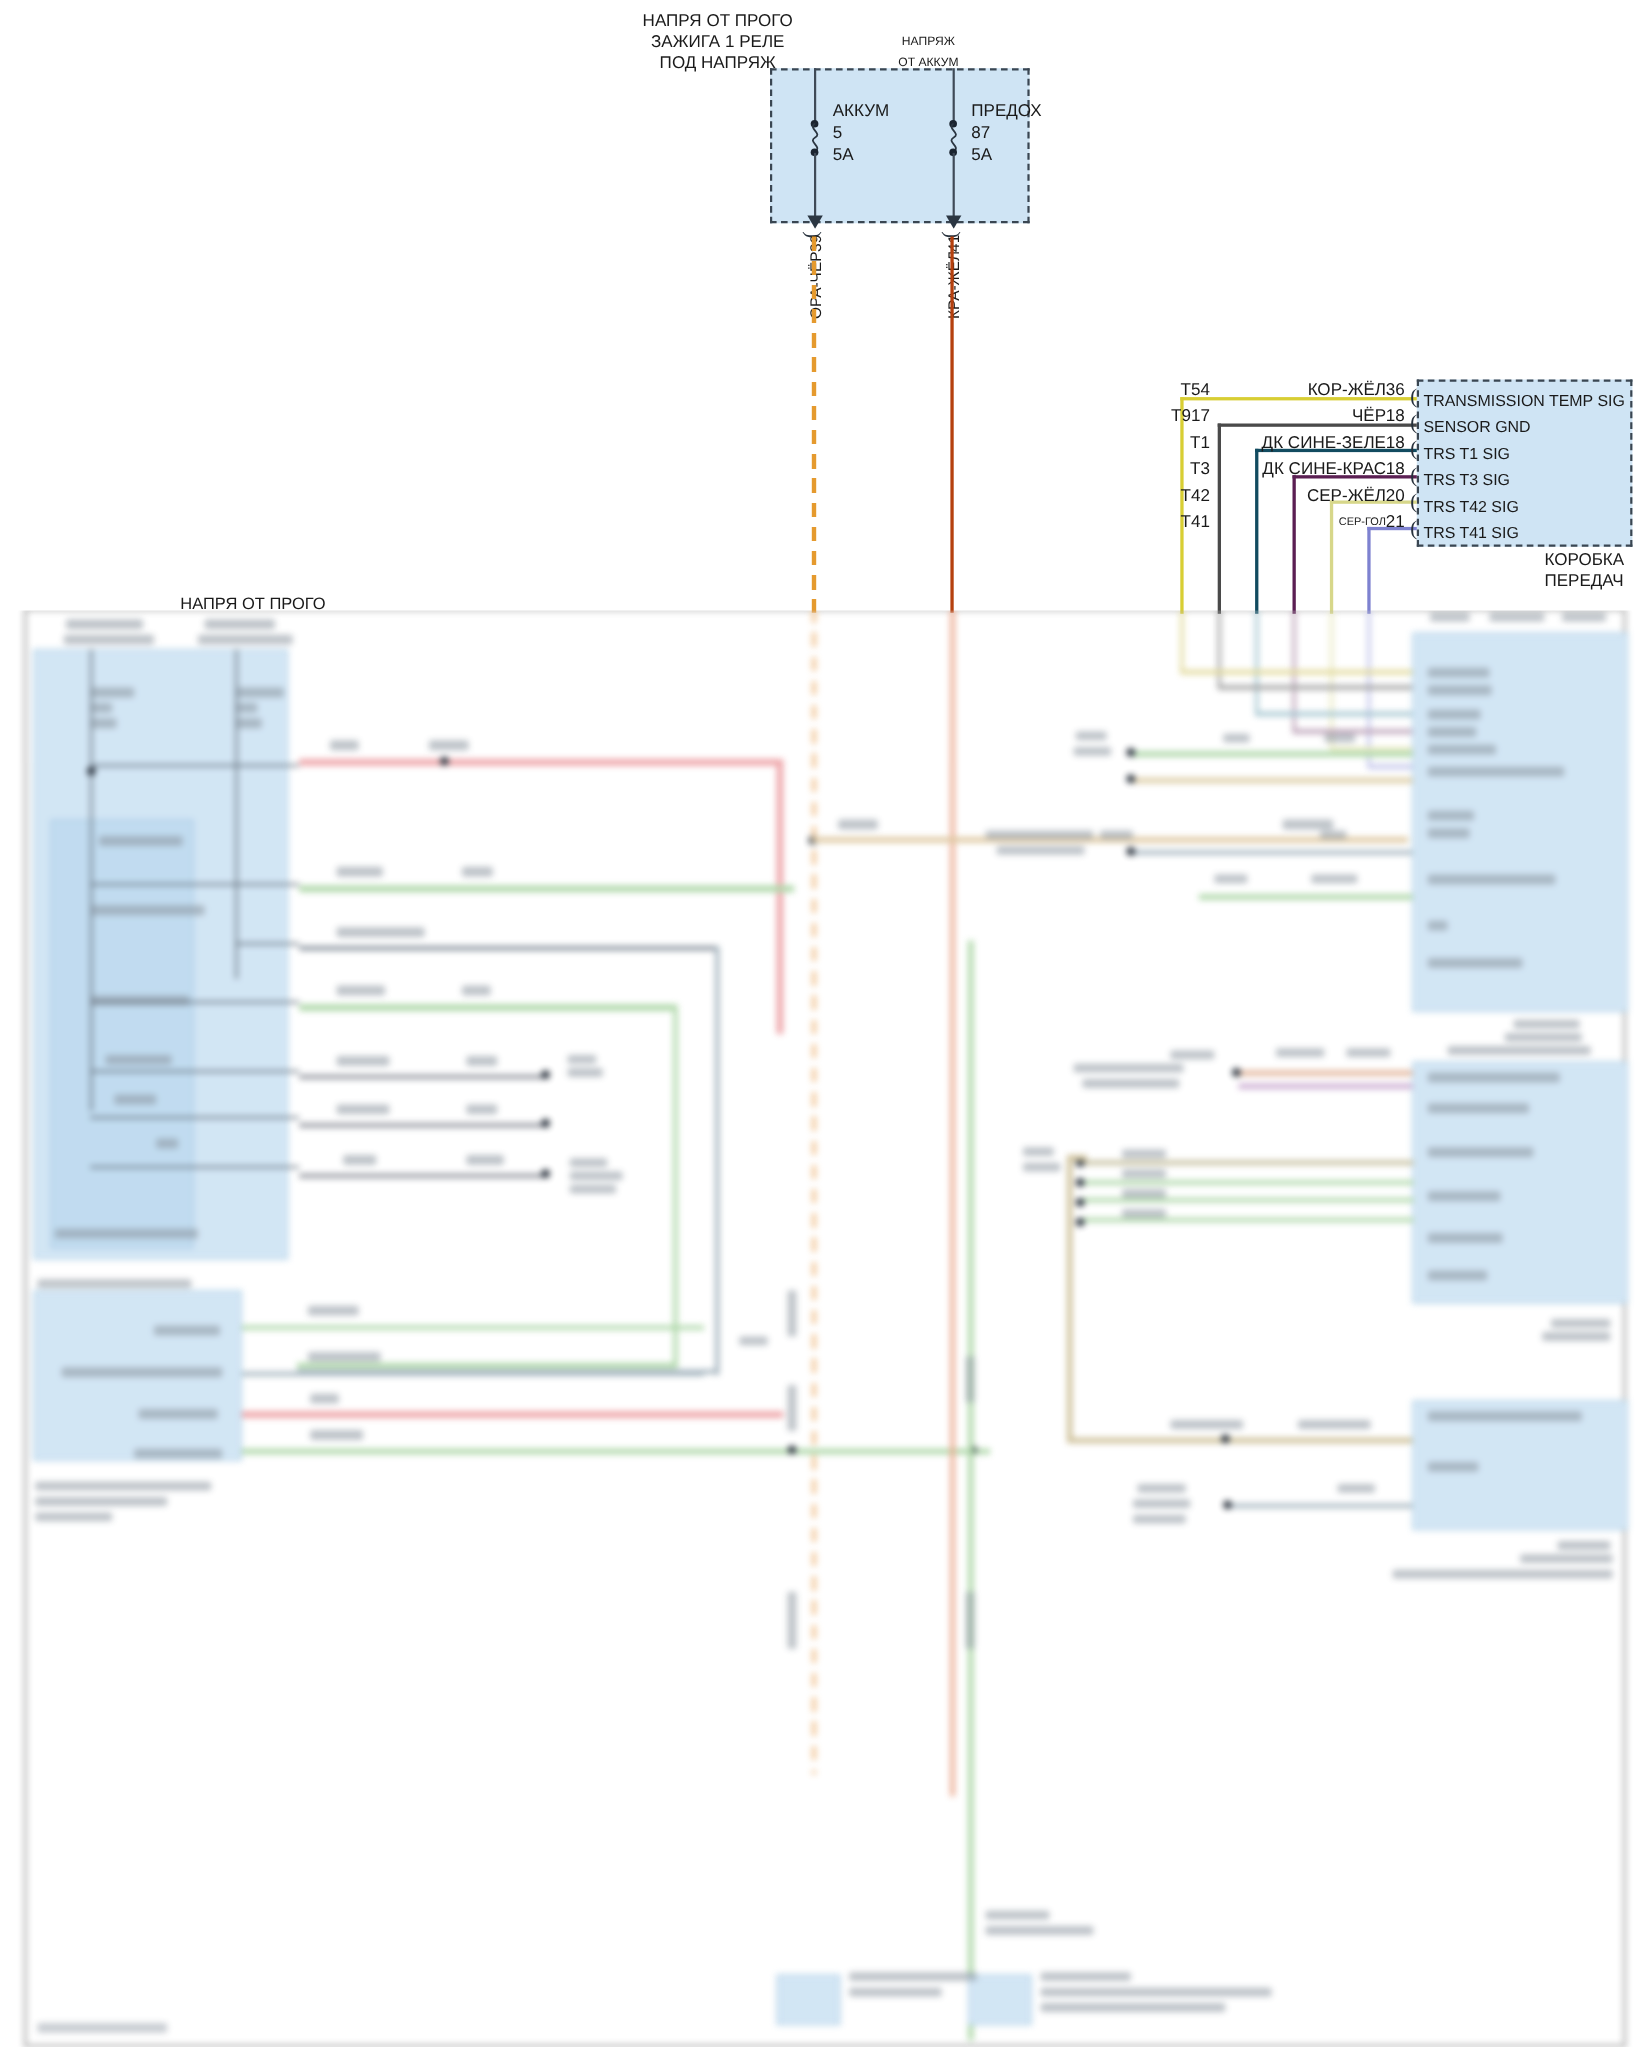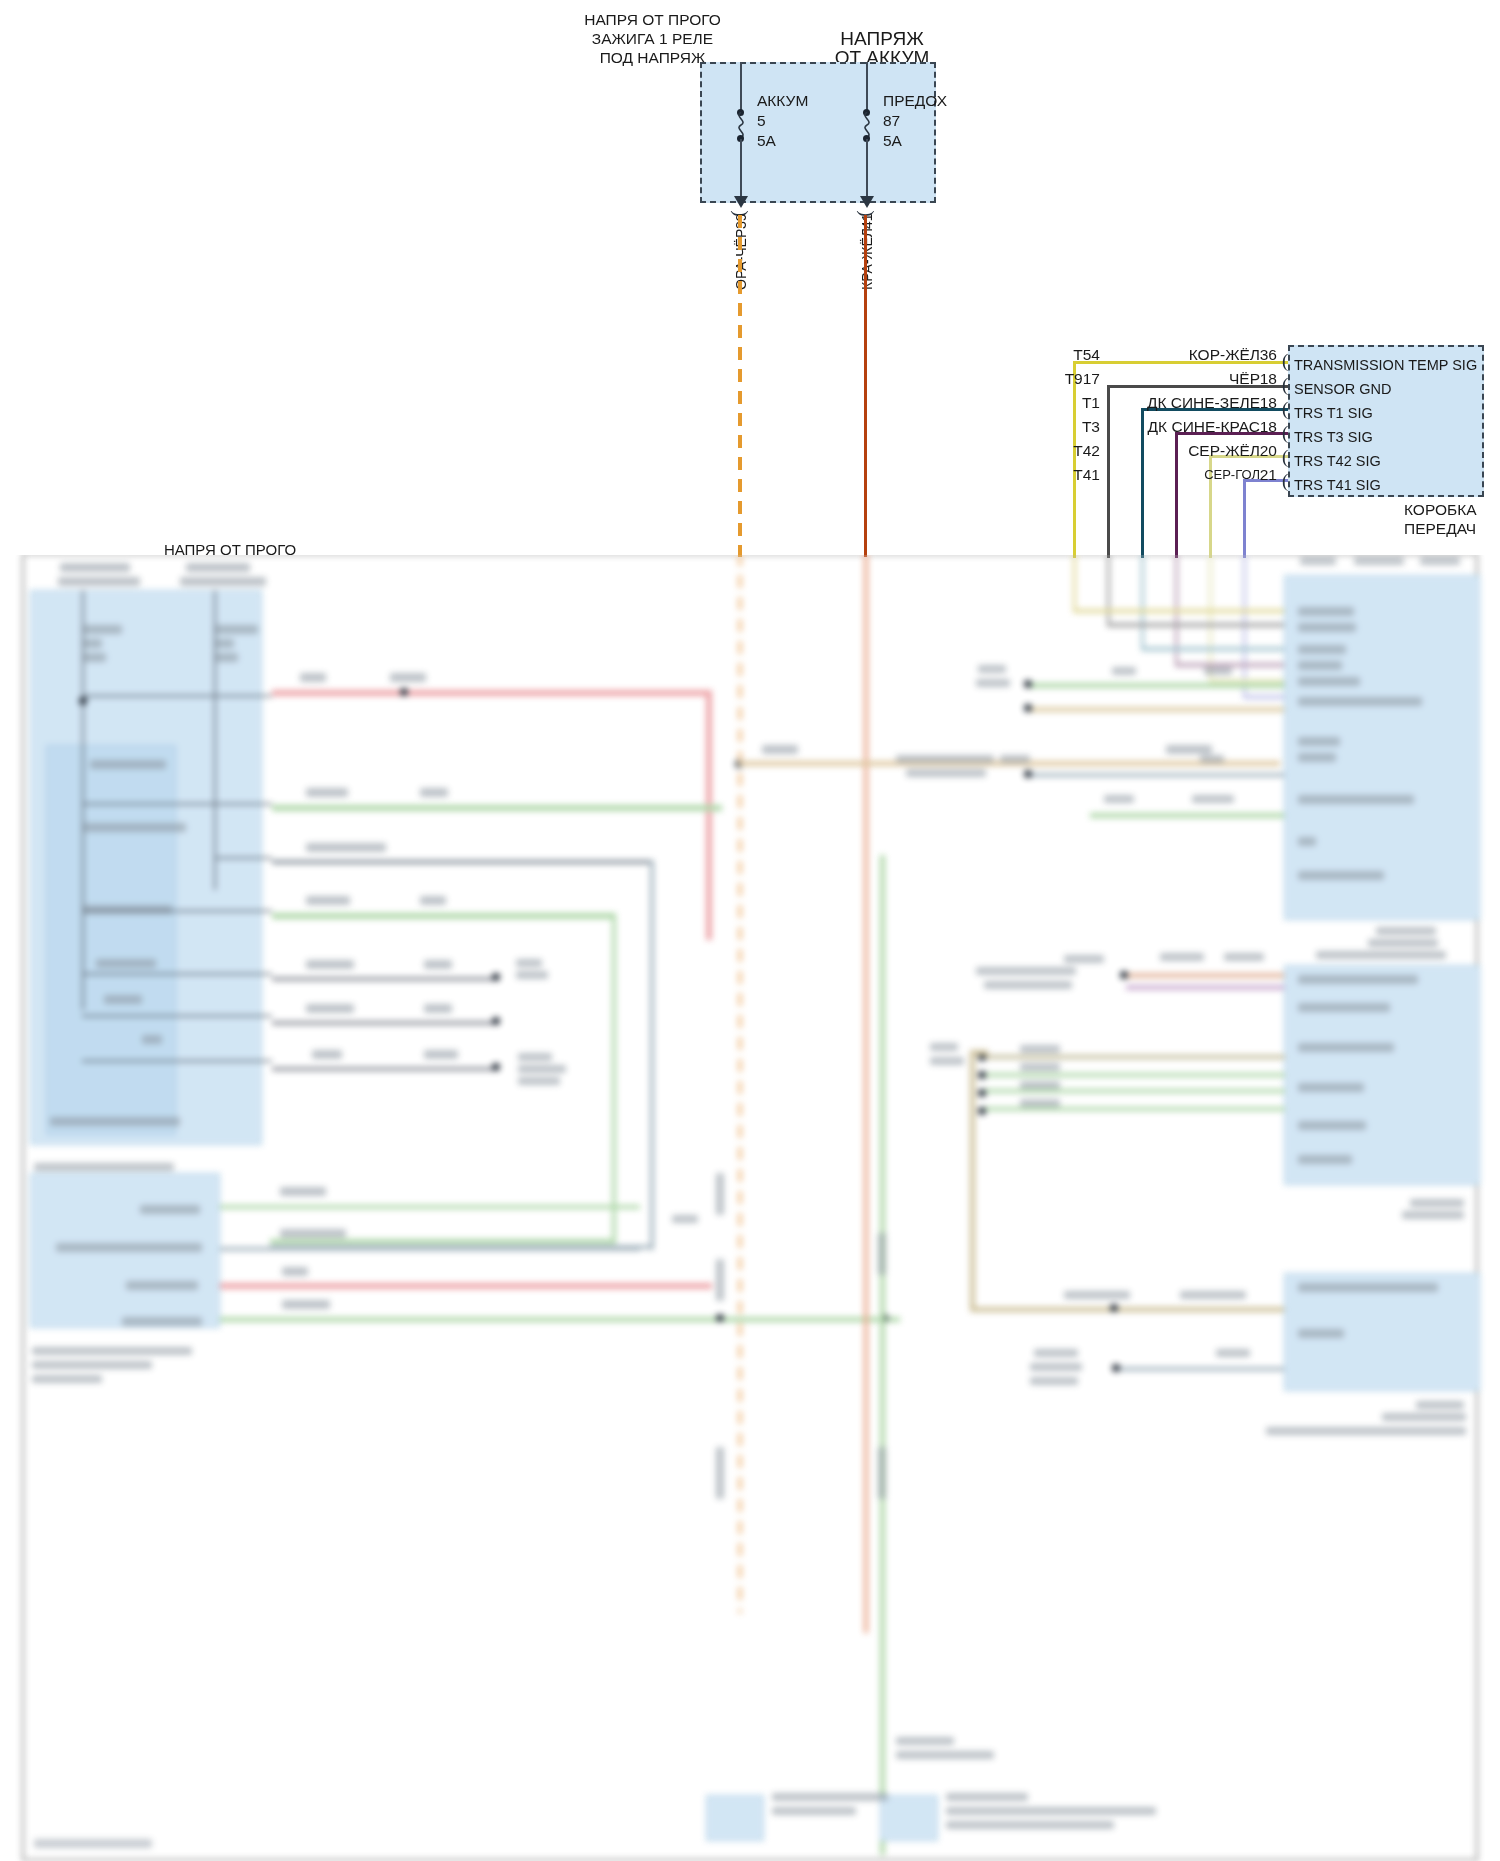--- a/index.html
+++ b/index.html
@@ -40,21 +40,21 @@
 </style>
 </head>
 <body>
 
 <div id="page">
 
   <div class="lbl c" style="left:545px;top:10px;width:215px;font-size:15.5px;line-height:19px;">НАПРЯ ОТ ПРОГО
 ЗАЖИГА 1 РЕЛЕ
 ПОД НАПРЯЖ</div>
 
-  <div class="lbl c" style="left:812px;top:29px;width:140px;font-size:19px;line-height:19px;">НАПРЯЖ
+  <div class="lbl c" style="left:774px;top:29px;width:140px;font-size:11px;line-height:19px;">НАПРЯЖ
 ОТ АККУМ</div>
 
   <div class="dashbox" style="left:700px;top:62px;width:236px;height:141px;"></div>
 
 
   <div class="vline" style="left:740px;top:62px;height:50px;"></div>
   <div class="dot" style="left:737px;top:109px;"></div>
   <svg class="fusewrap" style="left:732px;top:112px;" width="18" height="26" viewBox="0 0 18 26">
     <path d="M9 0 C 2 5, 16 9, 9 13 C 2 17, 16 21, 9 26" stroke="#2b3642" stroke-width="1.6" fill="none"></path>
   </svg>
@@ -139,21 +139,21 @@
   <div class="arc" style="left:1282px;top:423px;">(</div>
   <div class="lbl" style="left:1294px;top:428px;font-size:14.5px;">TRS T3 SIG</div>
 
   <div class="lbl r" style="left:1040px;top:442px;width:60px;font-size:15.5px;">T42</div>
   <div class="lbl r" style="left:1080px;top:442px;width:180px;font-size:15.5px;">СЕР-ЖЁЛ</div>
   <div class="lbl r" style="left:1243px;top:442px;width:34px;font-size:15.5px;">20</div>
   <div class="arc" style="left:1282px;top:447px;">(</div>
   <div class="lbl" style="left:1294px;top:452px;font-size:14.5px;">TRS T42 SIG</div>
 
   <div class="lbl r" style="left:1040px;top:466px;width:60px;font-size:15.5px;">T41</div>
-  <div class="lbl r" style="left:1080px;top:466px;width:180px;font-size:13px;">СЕР-ГОЛ</div>
+  <div class="lbl r" style="left:1080px;top:466px;width:180px;font-size:10px;">СЕР-ГОЛ</div>
   <div class="lbl r" style="left:1243px;top:466px;width:34px;font-size:15.5px;">21</div>
   <div class="arc" style="left:1282px;top:471px;">(</div>
   <div class="lbl" style="left:1294px;top:476px;font-size:14.5px;">TRS T41 SIG</div>
 
   <div class="lbl c" style="left:115px;top:541px;width:230px;font-size:15px;">НАПРЯ ОТ ПРОГО</div>
 
   <div id="lower">
     <div id="lowerInner">
 
       <div class="frame" style="left:22px;top:-2px;width:1456px;height:1308px;border-color:#8b8b8b;"></div>

